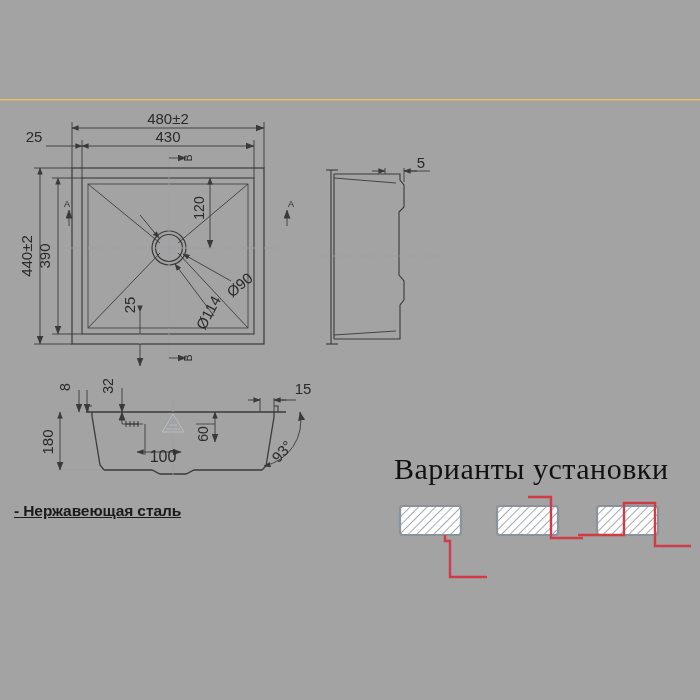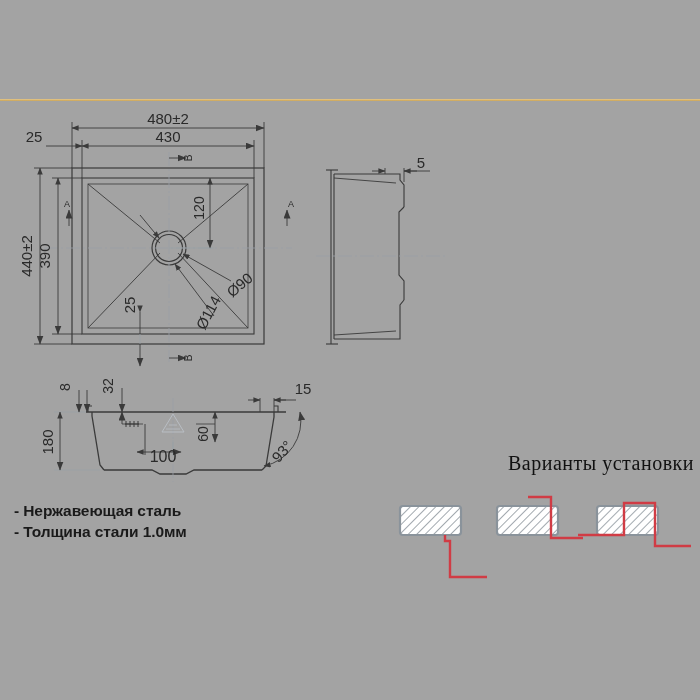--- a/index.html
+++ b/index.html
@@ -19,27 +19,26 @@
     background:linear-gradient(to bottom,#e8c98a,#c9a356);
   }
   svg{display:block;}
   #drawing{position:absolute;left:0;top:0;}
   .spec-list{
     position:absolute;left:14px;top:500px;width:300px;
     font-family:"Liberation Sans", sans-serif;
     font-size:15.5px;font-weight:700;color:#1a1a1a;
     line-height:21px;letter-spacing:-0.1px;
   }
-  .spec-list div{white-space:nowrap;}
+  .spec-list div{white-space:nowrap;text-decoration:underline;}
   .variants-title{
     position:absolute;left:394px;top:452px;width:300px;
     font-family:"Liberation Serif", serif;
-    font-size:20px;color:#111;letter-spacing:0.5px;
+    font-size:30px;color:#111;letter-spacing:0.5px;
     white-space:nowrap;
-    text-align:right;
   }
 </style>
 </head>
 <body>
 
 <div id="sheet">
 
   <div class="gold-rule"></div>
 
   <svg id="drawing" width="700" height="700" viewBox="0 0 700 700">
@@ -286,18 +285,17 @@
       <text x="113" y="386" font-size="14" text-anchor="middle" transform="rotate(-90 113 386)">32</text>
       <text x="303" y="394" font-size="15" text-anchor="middle">15</text>
       <text x="163" y="462" font-size="16" text-anchor="middle">100</text>
       <text x="208" y="434" font-size="14" text-anchor="middle" transform="rotate(-90 208 434)">60</text>
       <text x="286" y="455" font-size="15" text-anchor="middle" transform="rotate(-48 286 455)">93°</text>
     </g>
   </svg>
 
   <div class="spec-list">
     <div>- Нержавеющая сталь</div>
-    <div>- Толщина стали 1.0мм</div>
   </div>
 
   <div class="variants-title">Варианты установки</div>
 
 </div>
 
 </body></html>

